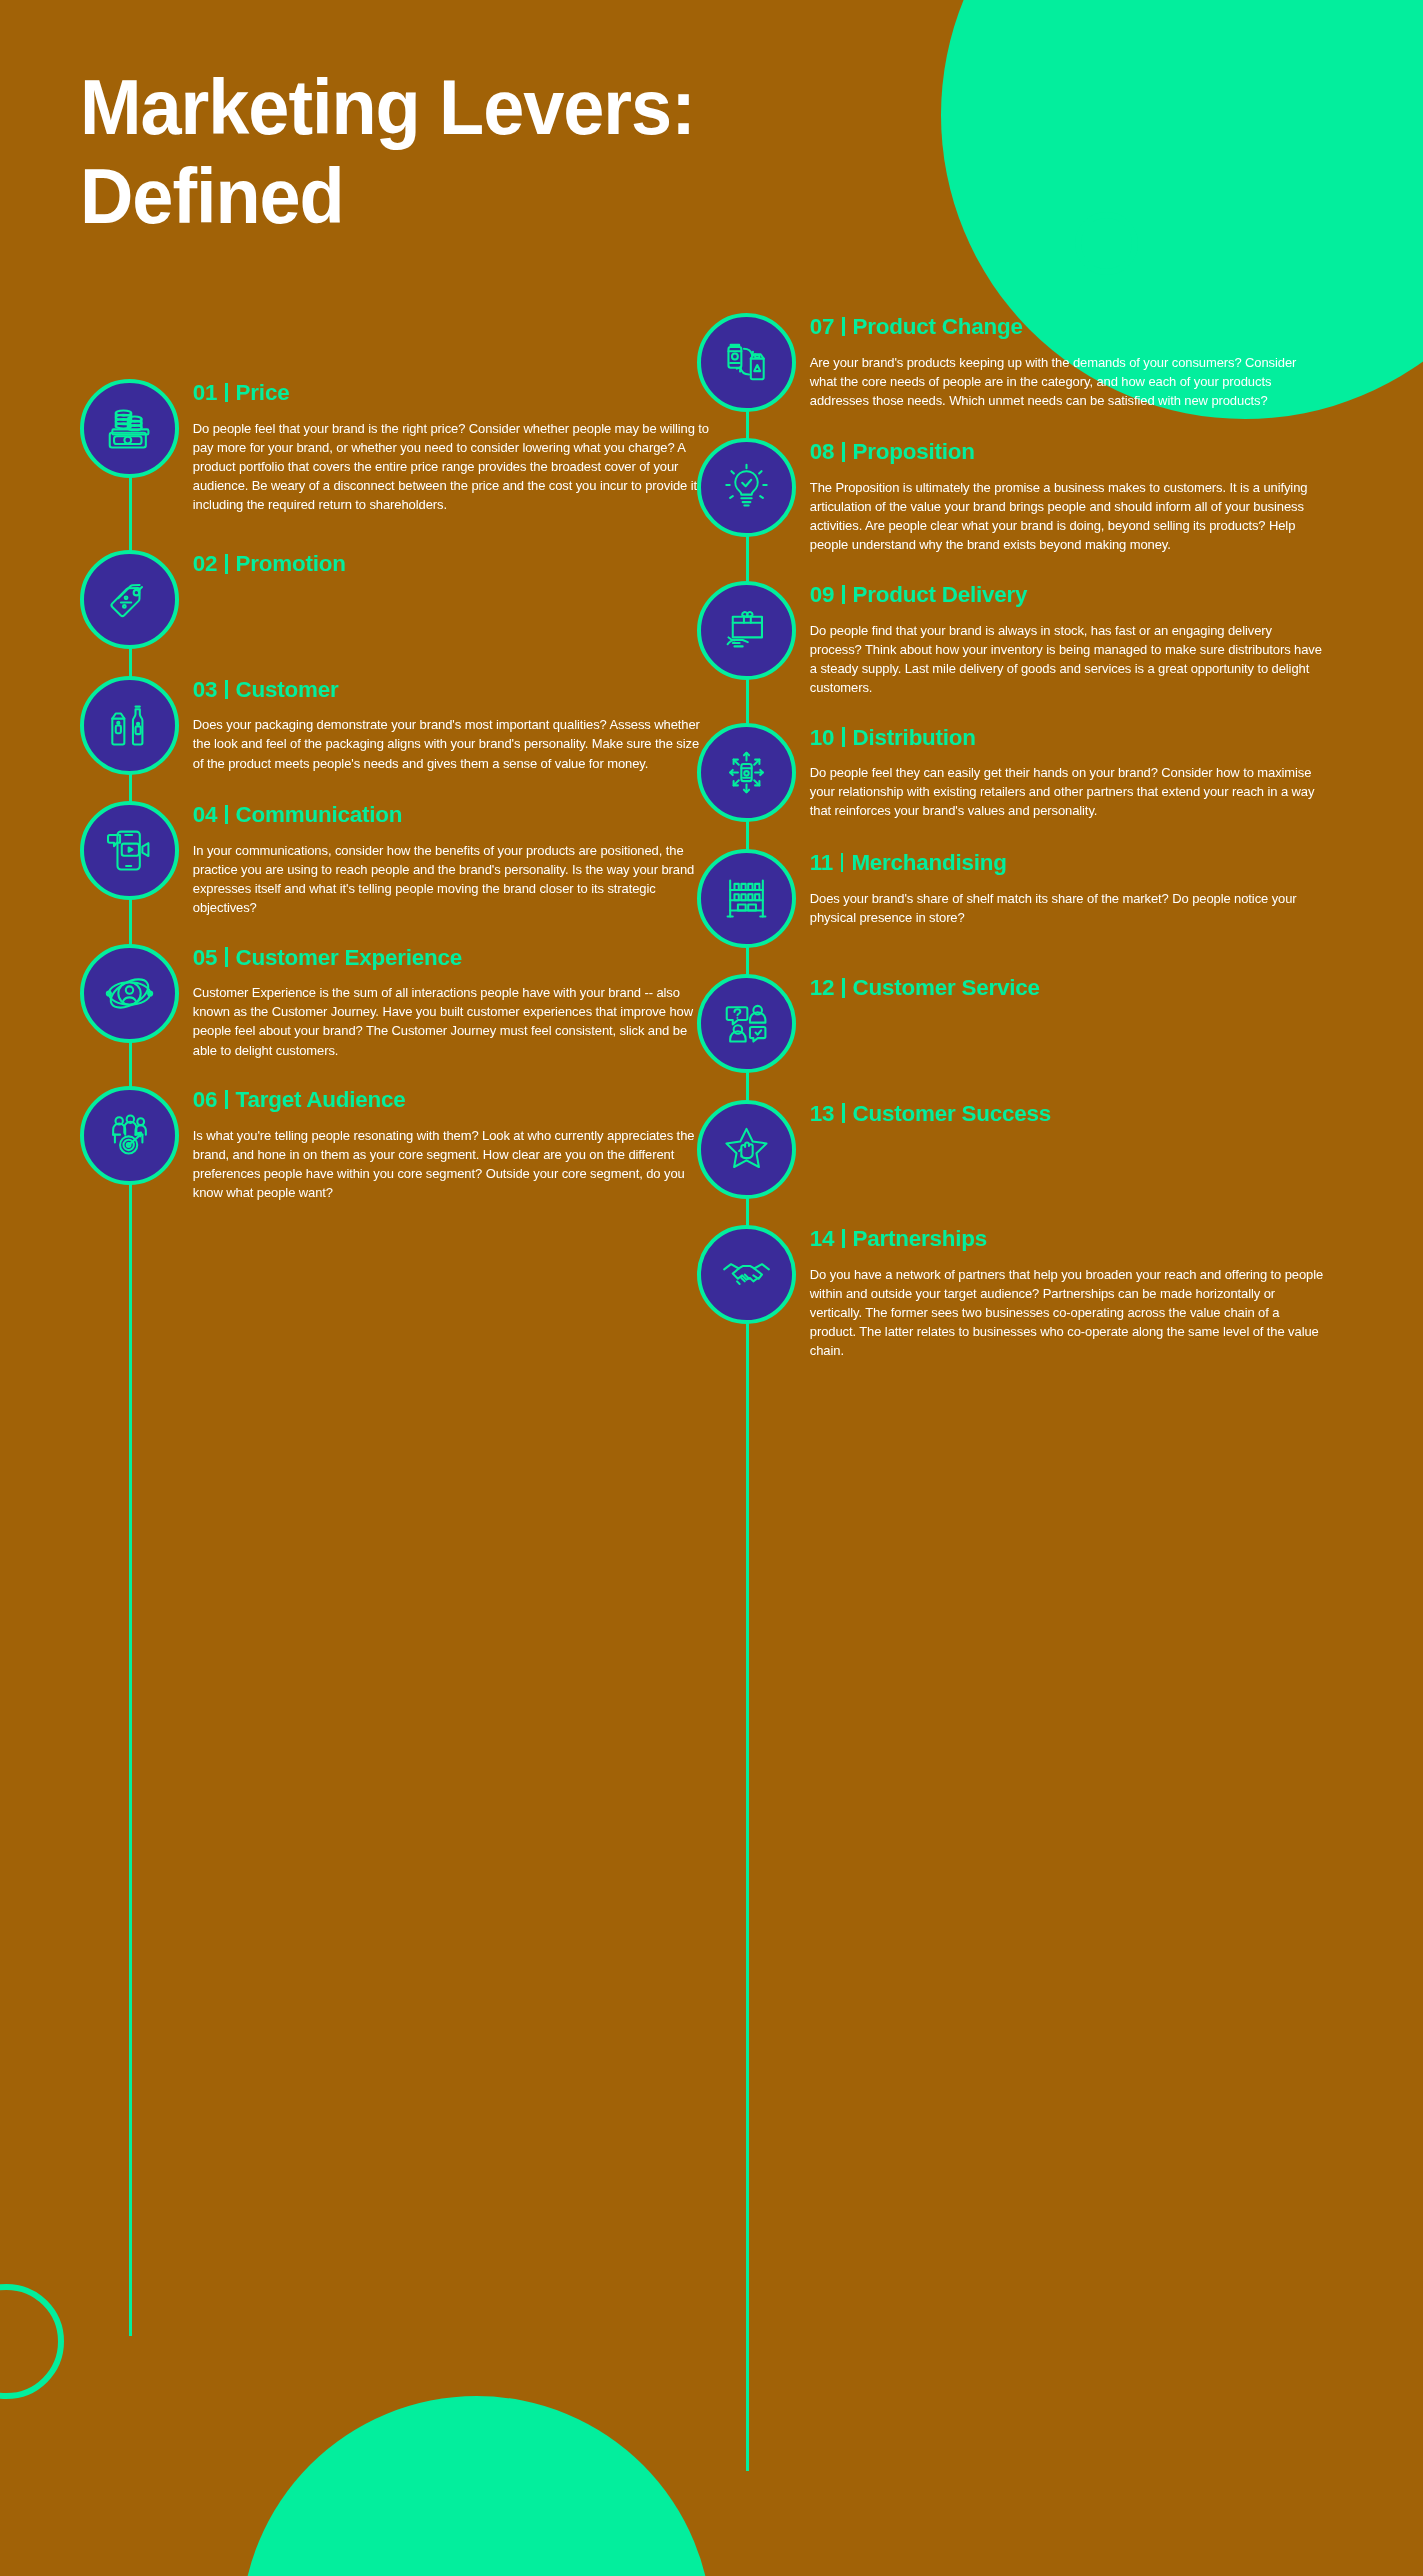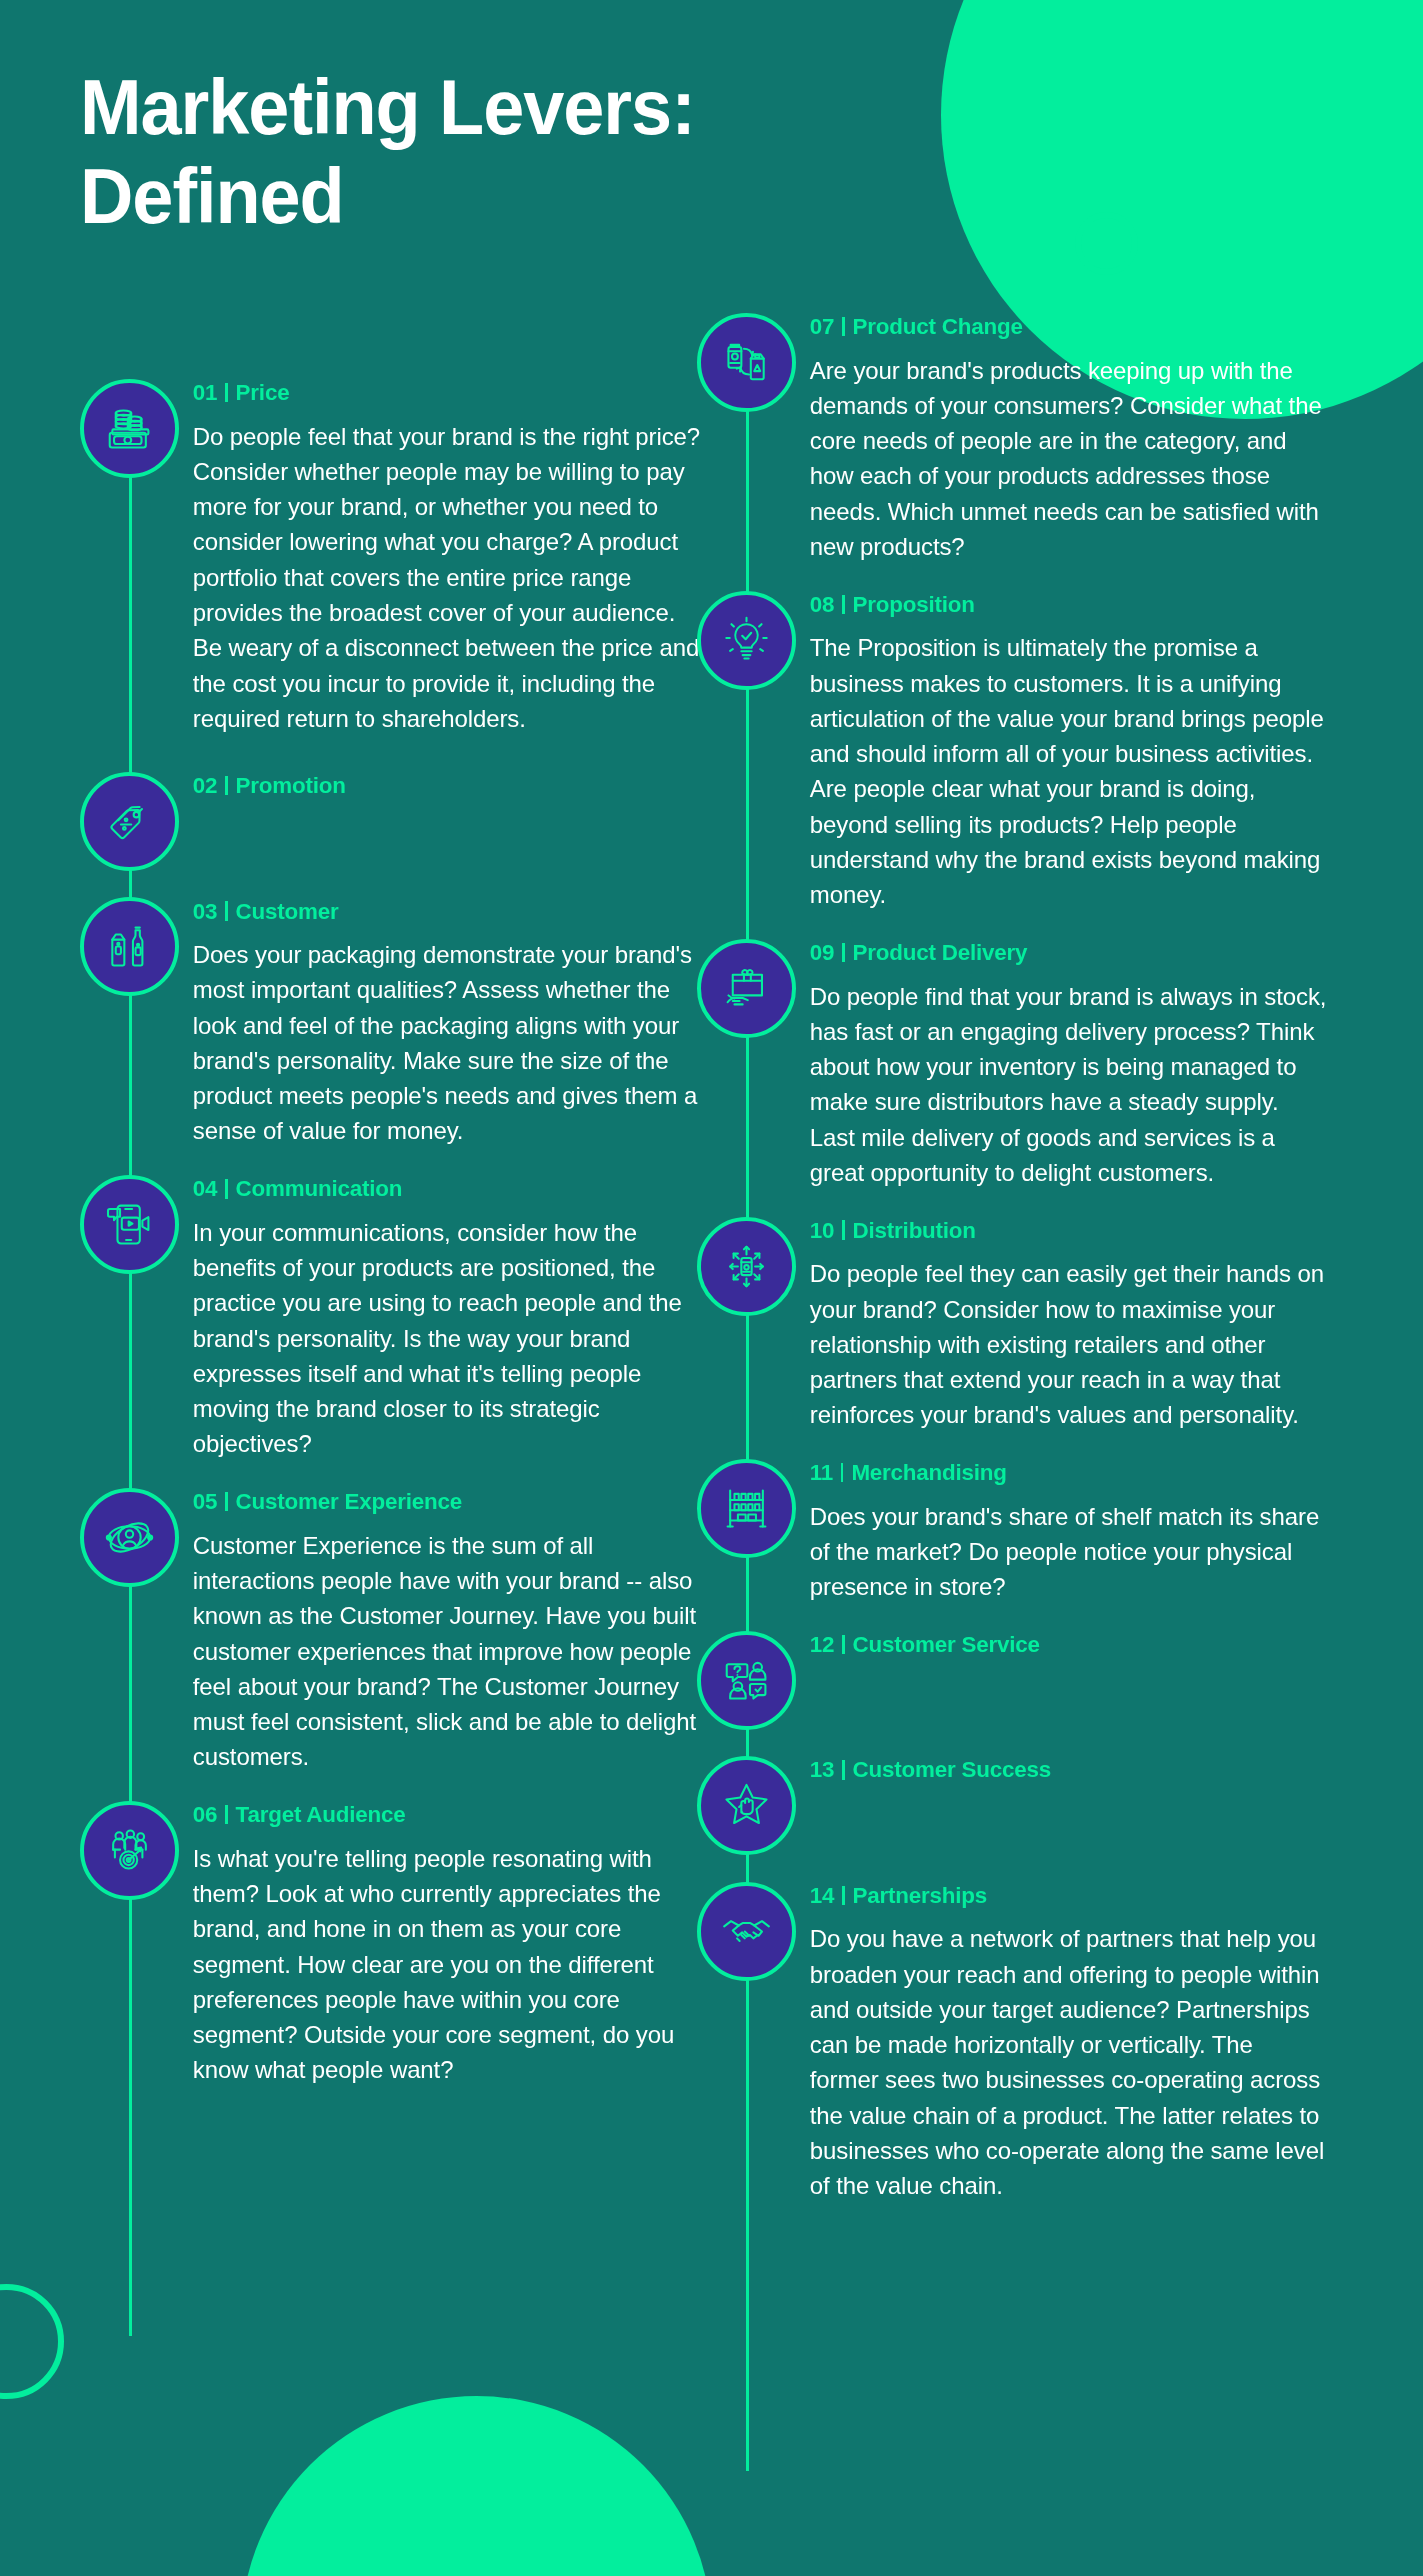--- a/index.html
+++ b/index.html
@@ -14,21 +14,21 @@
     background: #2B1B86;
     font-family: "Liberation Sans", sans-serif;
     position: relative;
   }
 
   #poster {
     position: relative;
     width: 1423px;
     height: 2576px;
     overflow: hidden;
-    background: #0f766e;
+    background: #a16207;
   }
 
   
   .deco-circle-topright {
     position: absolute;
     top: -189px;
     right: -126px;
     width: 608px;
     height: 608px;
     border-radius: 50%;
@@ -158,21 +158,21 @@
     height: 19.5px;
     background: #03EE9D;
     margin: 0 8px;
     position: relative;
     top: 2.3px;
   }
   .item-title { font-weight: 700; }
 
   .item-text {
     color: #FFFFFF;
-    font-size: 24px;
+    font-size: 13px;
     line-height: 1.47;
     letter-spacing: -0.1px;
     max-width: 517px;
   }
 
   
   .item.gap-lg { margin-bottom: 36px; }
 </style>
 </head>
 <body>

